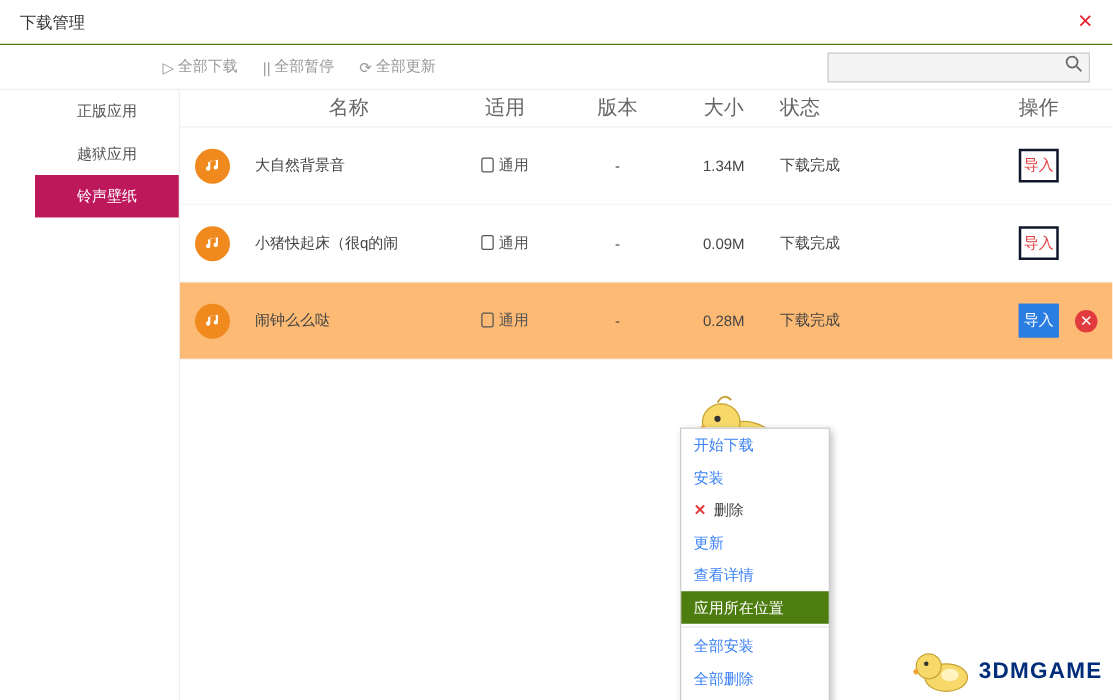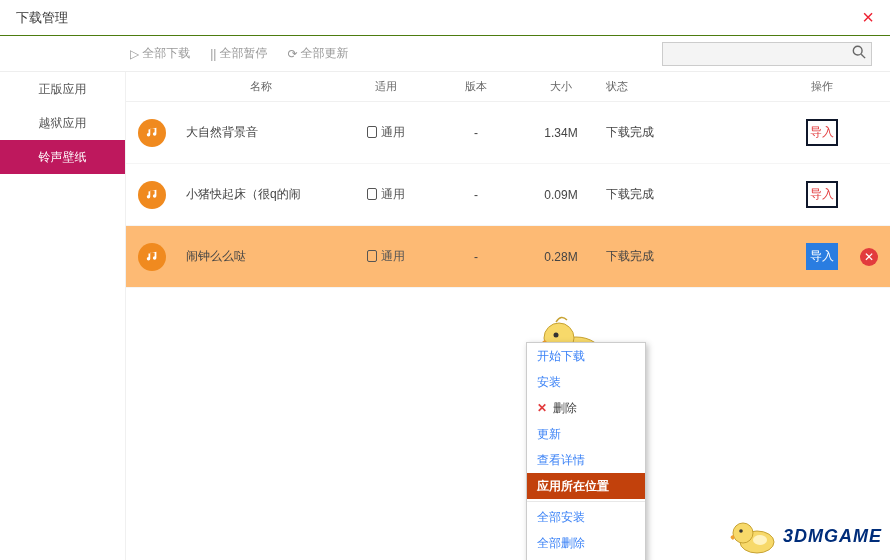--- a/index.html
+++ b/index.html
@@ -10,26 +10,26 @@
 .titlebar-close { margin-left: auto; color: #e23; font-size: 20px; cursor: pointer; }
 
 .toolbar { height: 36px; display: flex; align-items: center; padding-left: 130px; border-bottom: 1px solid #eee; }
 .toolbar-btn { color: #999; font-size: 12px; margin-right: 20px; cursor: pointer; display: inline-flex; align-items: center; gap: 3px; }
 .toolbar-btn .ico { display: inline-block; }
 .toolbar-search { margin-left: auto; margin-right: 18px; width: 210px; height: 24px; border: 1px solid #ccc; background: #f4f4f4; display: flex; align-items: center; }
 .toolbar-search input { flex: 1; border: none; background: transparent; padding: 0 6px; font-size: 12px; outline: none; }
 .toolbar-search .search-ico { width: 24px; text-align: center; color: #666; }
 
 .main { display: flex; height: calc(100% - 72px); }
-.sidebar { width: 126px; border-right: 1px solid #f0f0f0; }
+.sidebar { width: 116px; border-right: 1px solid #f0f0f0; margin-left: 28px; }
 .side-item { height: 34px; display: flex; align-items: center; justify-content: center; font-size: 12px; color: #555; cursor: pointer; }
 .side-item.active { background: #be185d; color: #fff; }
 
 .content { flex: 1; position: relative; }
-.thead { height: 30px; display: flex; align-items: center; font-size: 11px; color: #666; padding: 0 12px 0 60px; border-bottom: 1px solid #f0f0f0; }
+.thead { height: 30px; display: flex; align-items: center; font-size: 16px; color: #666; padding: 0 12px 0 60px; border-bottom: 1px solid #f0f0f0; }
 .col-name { width: 150px; text-align: center; }
 .col-compat { width: 100px; text-align: center; }
 .col-ver { width: 80px; text-align: center; }
 .col-size { width: 90px; text-align: center; }
 .col-status { width: 160px; text-align: left; }
 .col-action { flex: 1; text-align: center; }
 
 .row { height: 62px; display: flex; align-items: center; padding: 0 12px 0 12px; font-size: 12px; color: #444; border-bottom: 1px solid #f5f5f5; position: relative; }
 .row.sel { background: #fdba74; }
 .row-icon { width: 28px; height: 28px; border-radius: 14px; background: #f08a1f; color: #fff; display: flex; align-items: center; justify-content: center; margin-right: 20px; }
@@ -40,25 +40,25 @@
 .status { color: #444; }
 .action-btn { border: 2px solid #0f172a; color: #e23b3d; background: #fff; padding: 3px 2px; font-size: 12px; cursor: pointer; text-align: center; }
 .action-btn.blue { border-color: #2a7de1; color: #fff; background: #2a7de1; }
 .delete-round { position: absolute; right: 12px; top: 50%; transform: translateY(-50%); width: 18px; height: 18px; border-radius: 9px; background: #e23b3d; color: #fff; display: flex; align-items: center; justify-content: center; font-size: 12px; cursor: pointer; }
 
 .mascot { position: absolute; left: 405px; top: 238px; width: 80px; height: 70px; pointer-events: none; }
 
 .ctxmenu { position: absolute; left: 400px; top: 270px; width: 120px; background: #fff; border: 1px solid #ccc; box-shadow: 2px 2px 6px rgba(0,0,0,0.25); font-size: 12px; z-index: 20; }
 .ctx-item { height: 26px; display: flex; align-items: center; padding: 0 10px; cursor: pointer; color: #444; }
 .ctx-item.disabled { color: #3b82f6; cursor: default; }
-.ctx-item.highlight { background: #c2410c; color: #fff; font-weight: 700; }
+.ctx-item.highlight { background: #4d7c0f; color: #fff; font-weight: 400; }
 .ctx-item .x { color: #e23b3d; margin-right: 6px; font-weight: bold; }
 .ctx-sep { height: 1px; background: #e8e8e8; margin: 2px 0; }
 
-.watermark { position: absolute; right: 8px; bottom: 6px; display: flex; align-items: center; gap: 6px; font-style: italic; }
+.watermark { position: absolute; right: 8px; bottom: 6px; display: flex; align-items: center; gap: 6px; }
 .watermark .wm-text { font-size: 18px; font-weight: bold; color: #002d7a; letter-spacing: 1px; }
 .wm-duck { width: 52px; height: 36px; }
 .duck-path { fill: #f7d96a; stroke: #c7a232; stroke-width: 1; }
 .duck-wing { fill: #fff3c0; }
 .duck-eye { fill: #333; }
 .duck-beak { fill: #f0a030; }
 </style>
 </head>
 <body>
 

